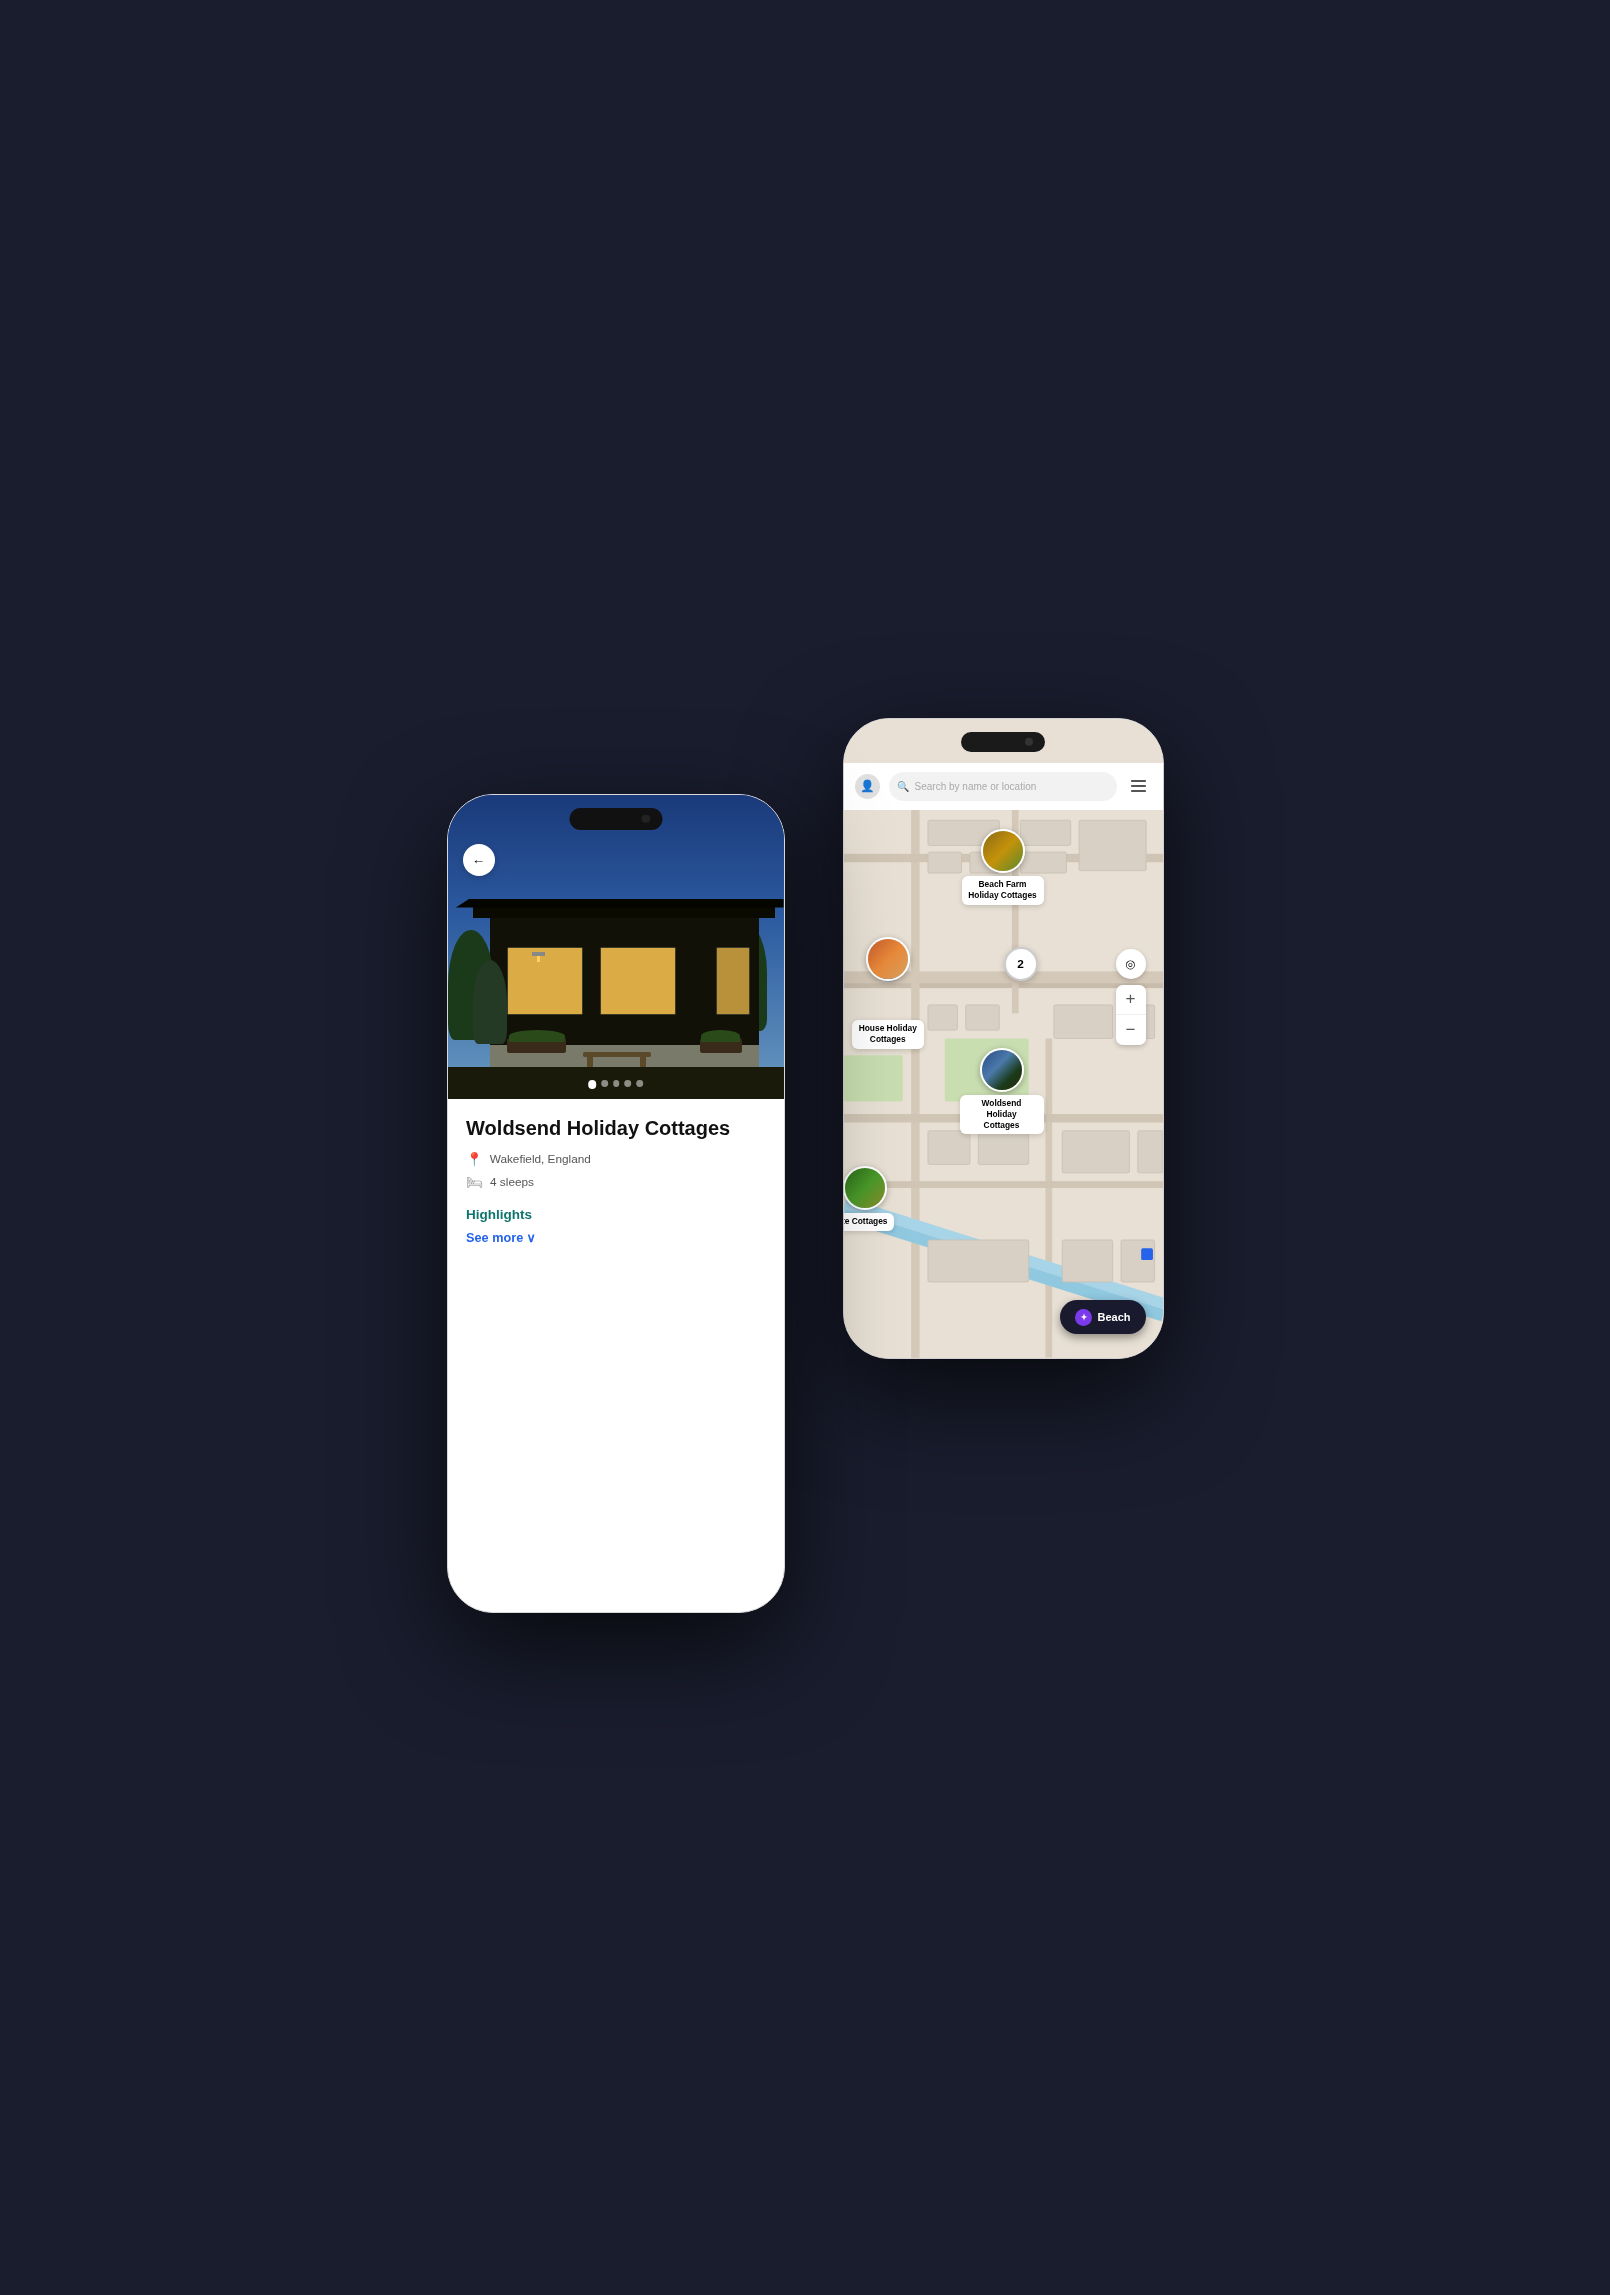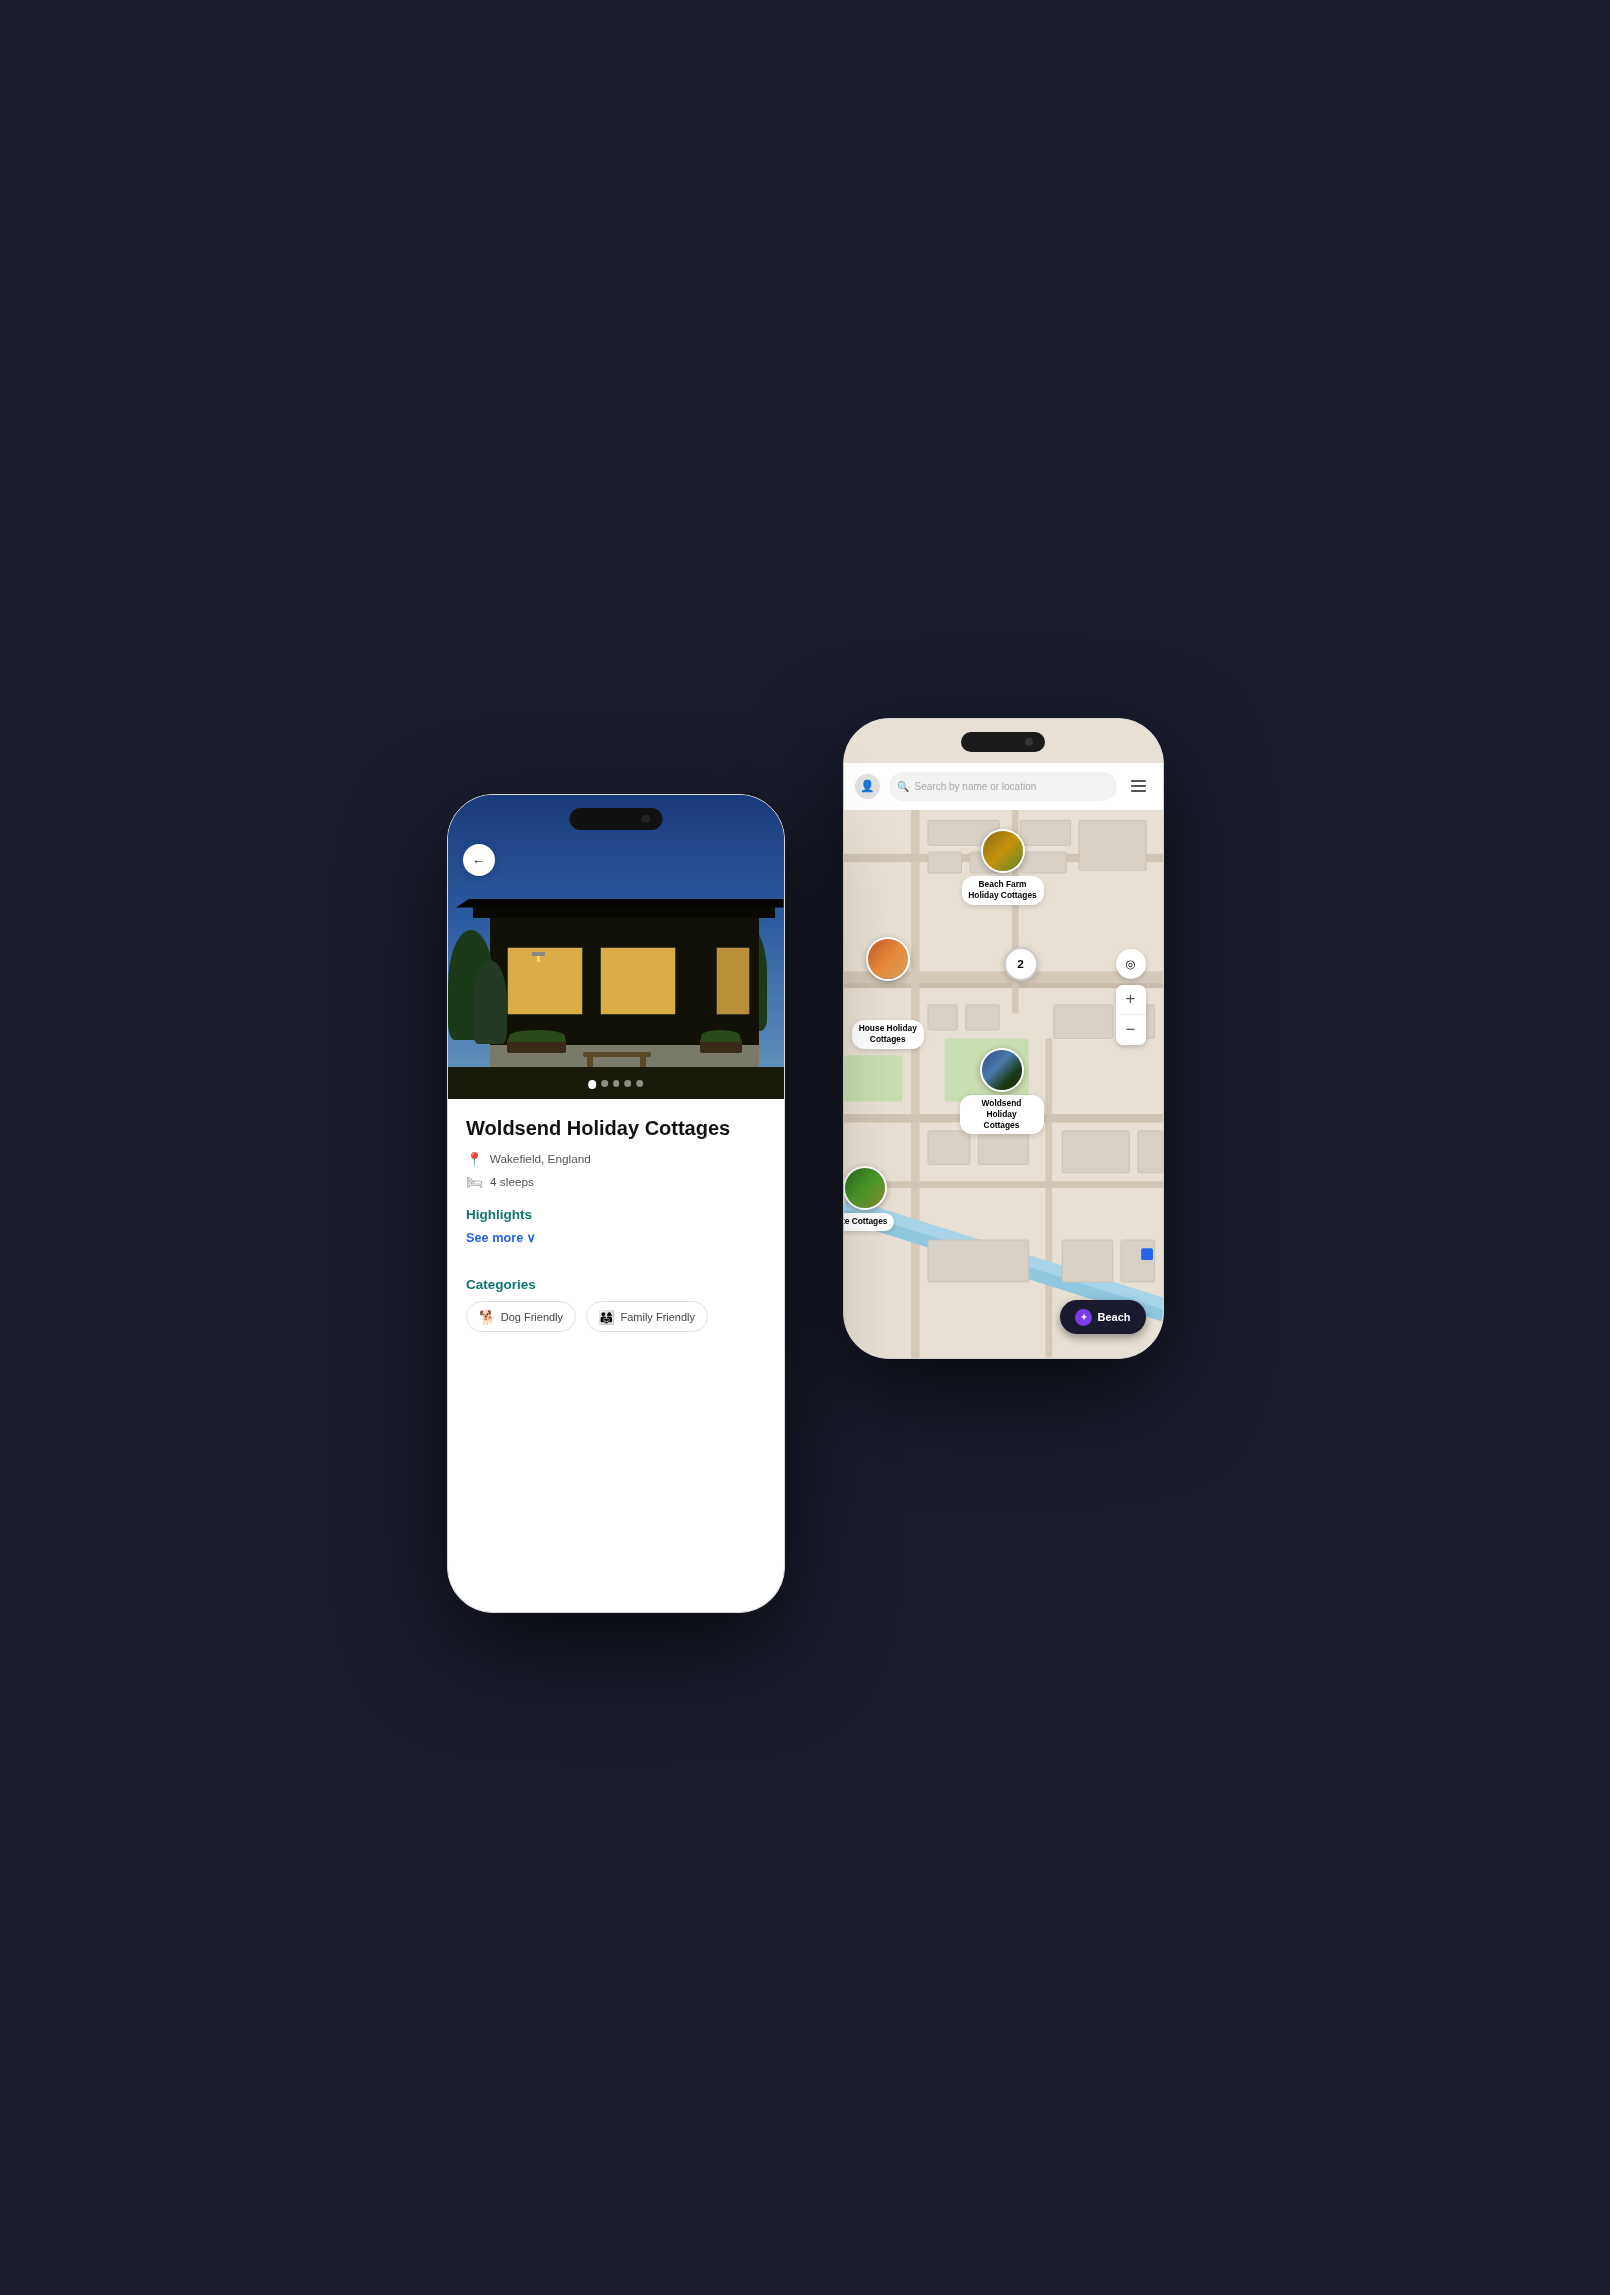--- a/index.html
+++ b/index.html
@@ -149,21 +149,21 @@
       width: 44px;
       height: 44px;
       border-radius: 50%;
       border: 2.5px solid white;
       overflow: hidden;
       box-shadow: 0 1.7px 6.8px rgba(0,0,0,0.3);
     }
 
     .map-pin-label {
       background: white;
-      border-radius: 12px;
+      border-radius: 6px;
       padding: 3.4px 6.8px;
       font-size: 8.4px;
       font-weight: 600;
       text-align: center;
       box-shadow: 0 1.7px 5px rgba(0,0,0,0.15);
       margin-top: 3.4px;
       white-space: nowrap;
       max-width: 84px;
       line-height: 1.3;
     }
@@ -650,30 +650,17 @@
         </div>
       </div>
 
       <div class="section-title">Highlights</div>
 
       <div class="see-more-btn">
         <span>See more</span>
         <span>∨</span>
       </div>
 
-      <div class="categories-section">
-        <div class="section-title">Categories</div>
-        <div class="categories-row">
-          <div class="category-chip">
-            <span class="cat-icon">🐕</span>
-            <span>Dog Friendly</span>
-          </div>
-          <div class="category-chip">
-            <span class="cat-icon">👨‍👩‍👧</span>
-            <span>Family Friendly</span>
-          </div>
-        </div>
-      </div>
     </div>
   </div>
 
 </div>
 
 
 </body></html>

